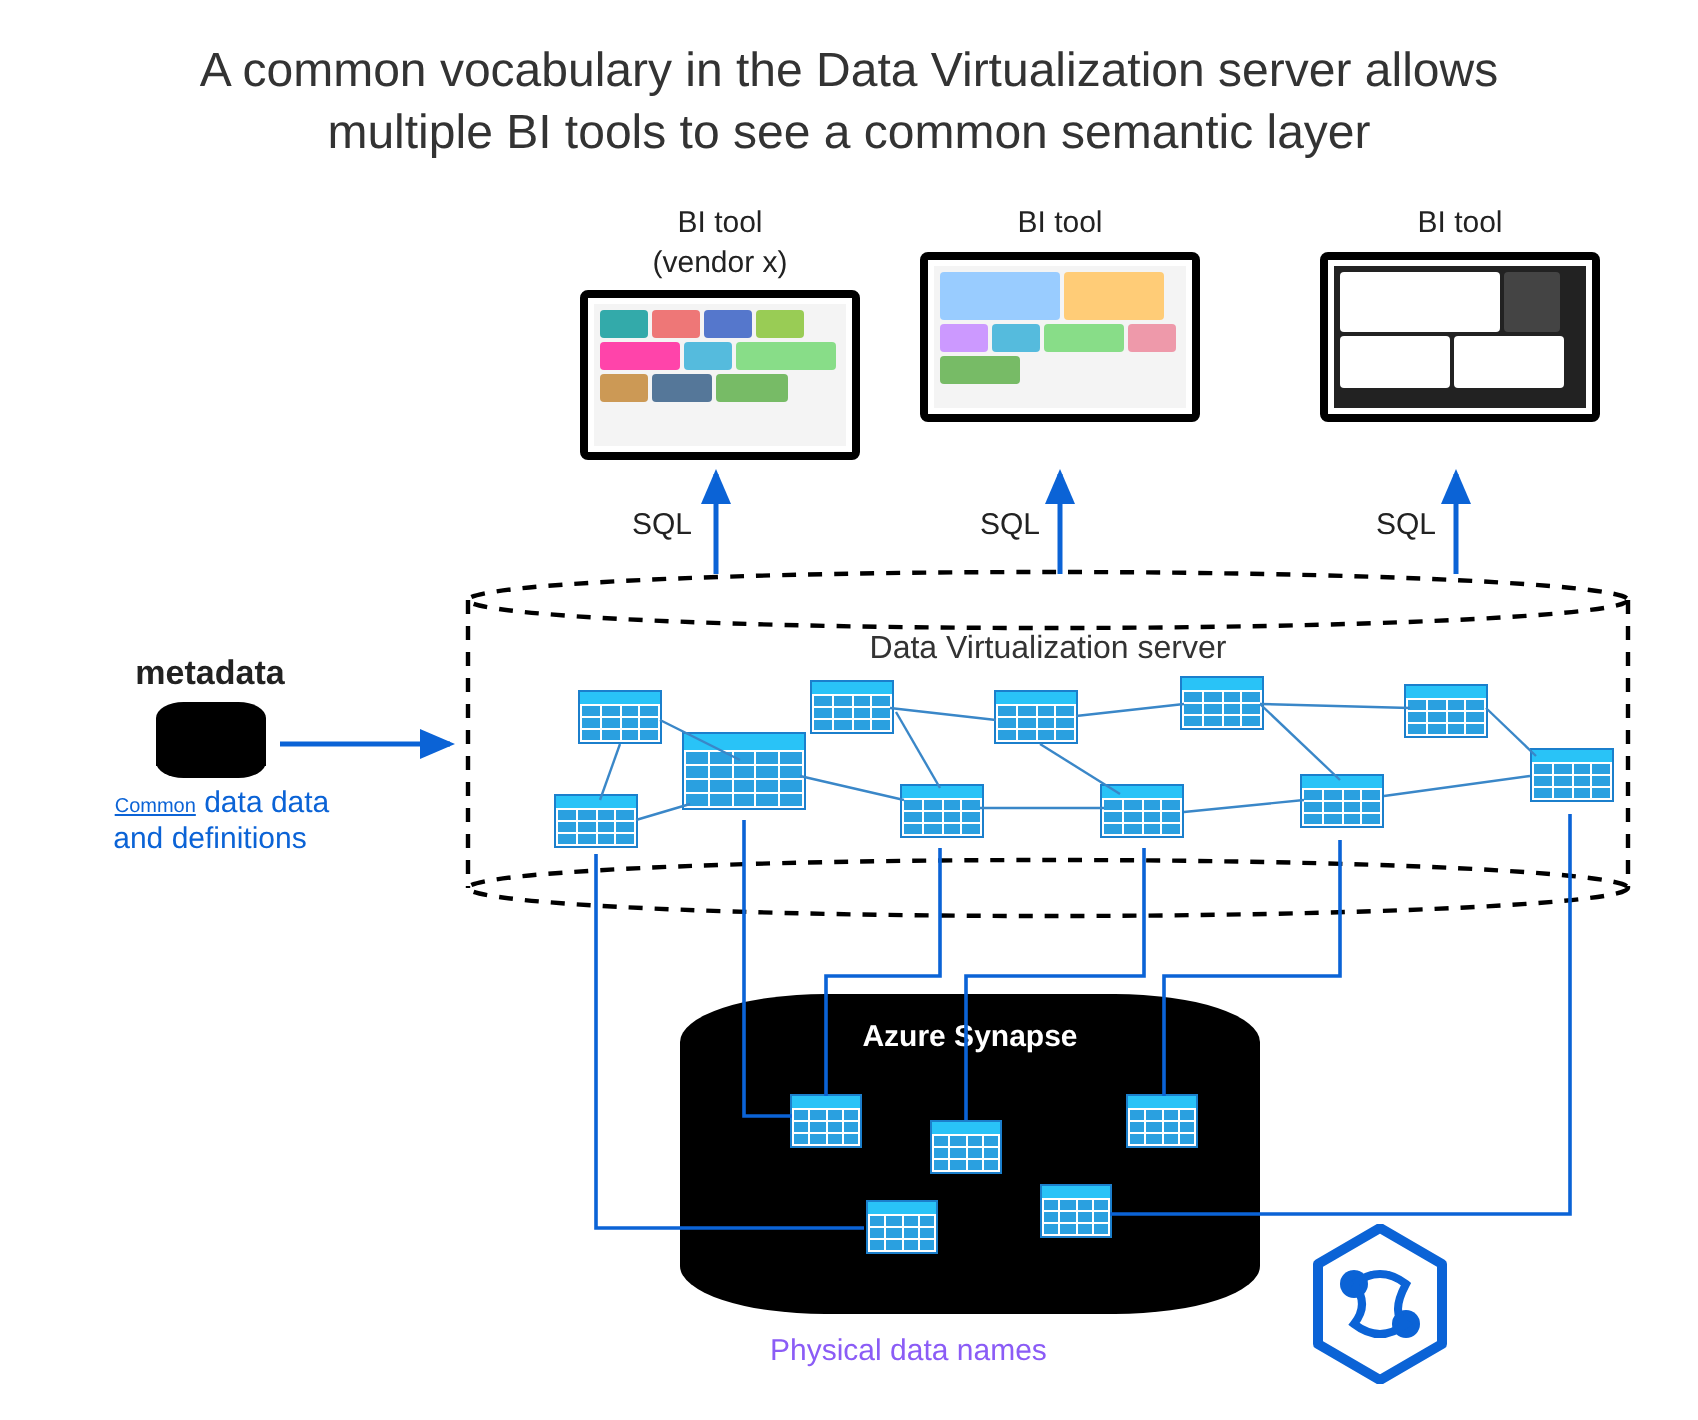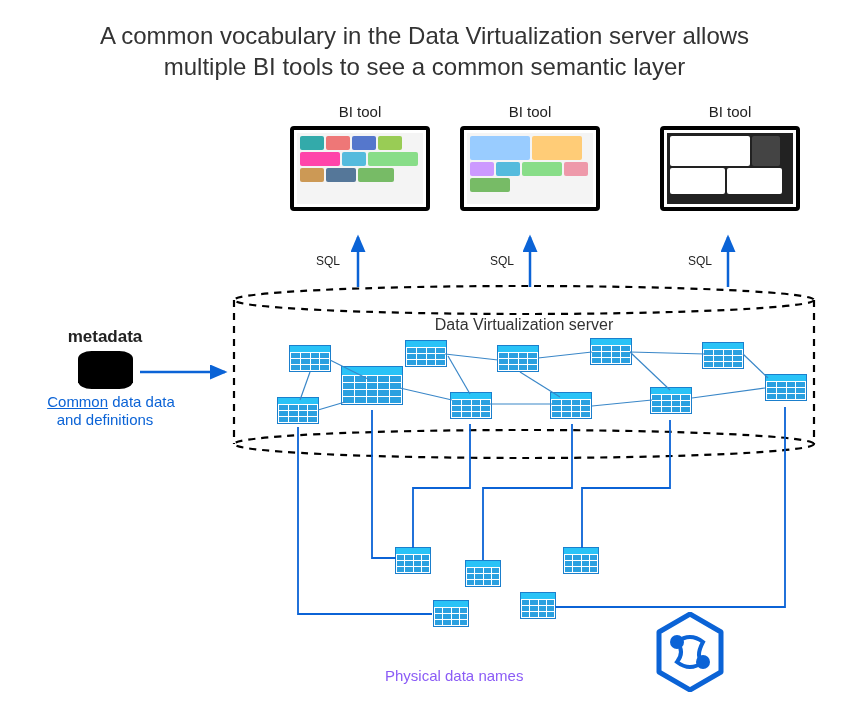--- a/index.html
+++ b/index.html
@@ -52,21 +52,21 @@
     align-content: flex-start;
     gap: 2px;
     padding: 3px;
   }
   .chip {
     width: 24px;
     height: 14px;
     border-radius: 2px;
   }
   .sql-label {
-    font-size: 12px;
+    font-size: 15px;
     position: absolute;
   }
 
   
   svg.overlay {
     position: absolute;
     left: 0;
     top: 0;
     width: 849px;
     height: 610px;
@@ -106,21 +106,21 @@
   }
   .disk-bottom {
     position: absolute;
     left: 0; right: 0; bottom: 0;
     height: 16px;
     background: #000;
     border-radius: 50% / 100%;
   }
   .common-link {
     color: #0b63d6;
-    font-size: 15px;
+    font-size: 10px;
     text-decoration: underline;
     margin-left: 12px;
   }
   .and-def {
     color: #0b63d6;
     font-size: 15px;
   }
 
   
   .dv-server {
@@ -218,20 +218,21 @@
 </style>
 </head>
 <body>
 
 <div class="title">A common vocabulary in the Data Virtualization server allows multiple BI tools to see a common semantic layer</div>
 
 <div class="canvas">
 
   <div class="bi-tool" style="left:290px; top:10px;">
     <div class="label">BI tool</div>
+    <div class="label">(vendor x)</div>
     <div class="tablet">
       <div class="tablet-screen">
         <div class="chip" style="background:#3aa;"></div>
         <div class="chip" style="background:#e77;"></div>
         <div class="chip" style="background:#57c;"></div>
         <div class="chip" style="background:#9c5;"></div>
         <div class="chip" style="background:#f4a;width:40px;"></div>
         <div class="chip" style="background:#5bd;"></div>
         <div class="chip" style="background:#8d8;width:50px;"></div>
         <div class="chip" style="background:#c95;"></div>
@@ -479,20 +480,26 @@
         <div class="cell"></div>
         <div class="cell"></div>
         <div class="cell"></div>
         <div class="cell"></div>
         <div class="cell"></div>
         <div class="cell"></div>
         <div class="cell"></div>
       </div>
     </div>
 
+  <div class="synapse">
+    <div class="synapse-bottom"></div>
+    <div class="synapse-body"></div>
+    <div class="synapse-top"></div>
+    <div class="synapse-label">Azure Synapse</div>
+  </div>
 
   <div class="tbl" style="left:395px; top:455px; width:34px;">
       <div class="hdr"></div>
       <div class="grid">
         <div class="cell"></div>
         <div class="cell"></div>
         <div class="cell"></div>
         <div class="cell"></div>
         <div class="cell"></div>
         <div class="cell"></div>

